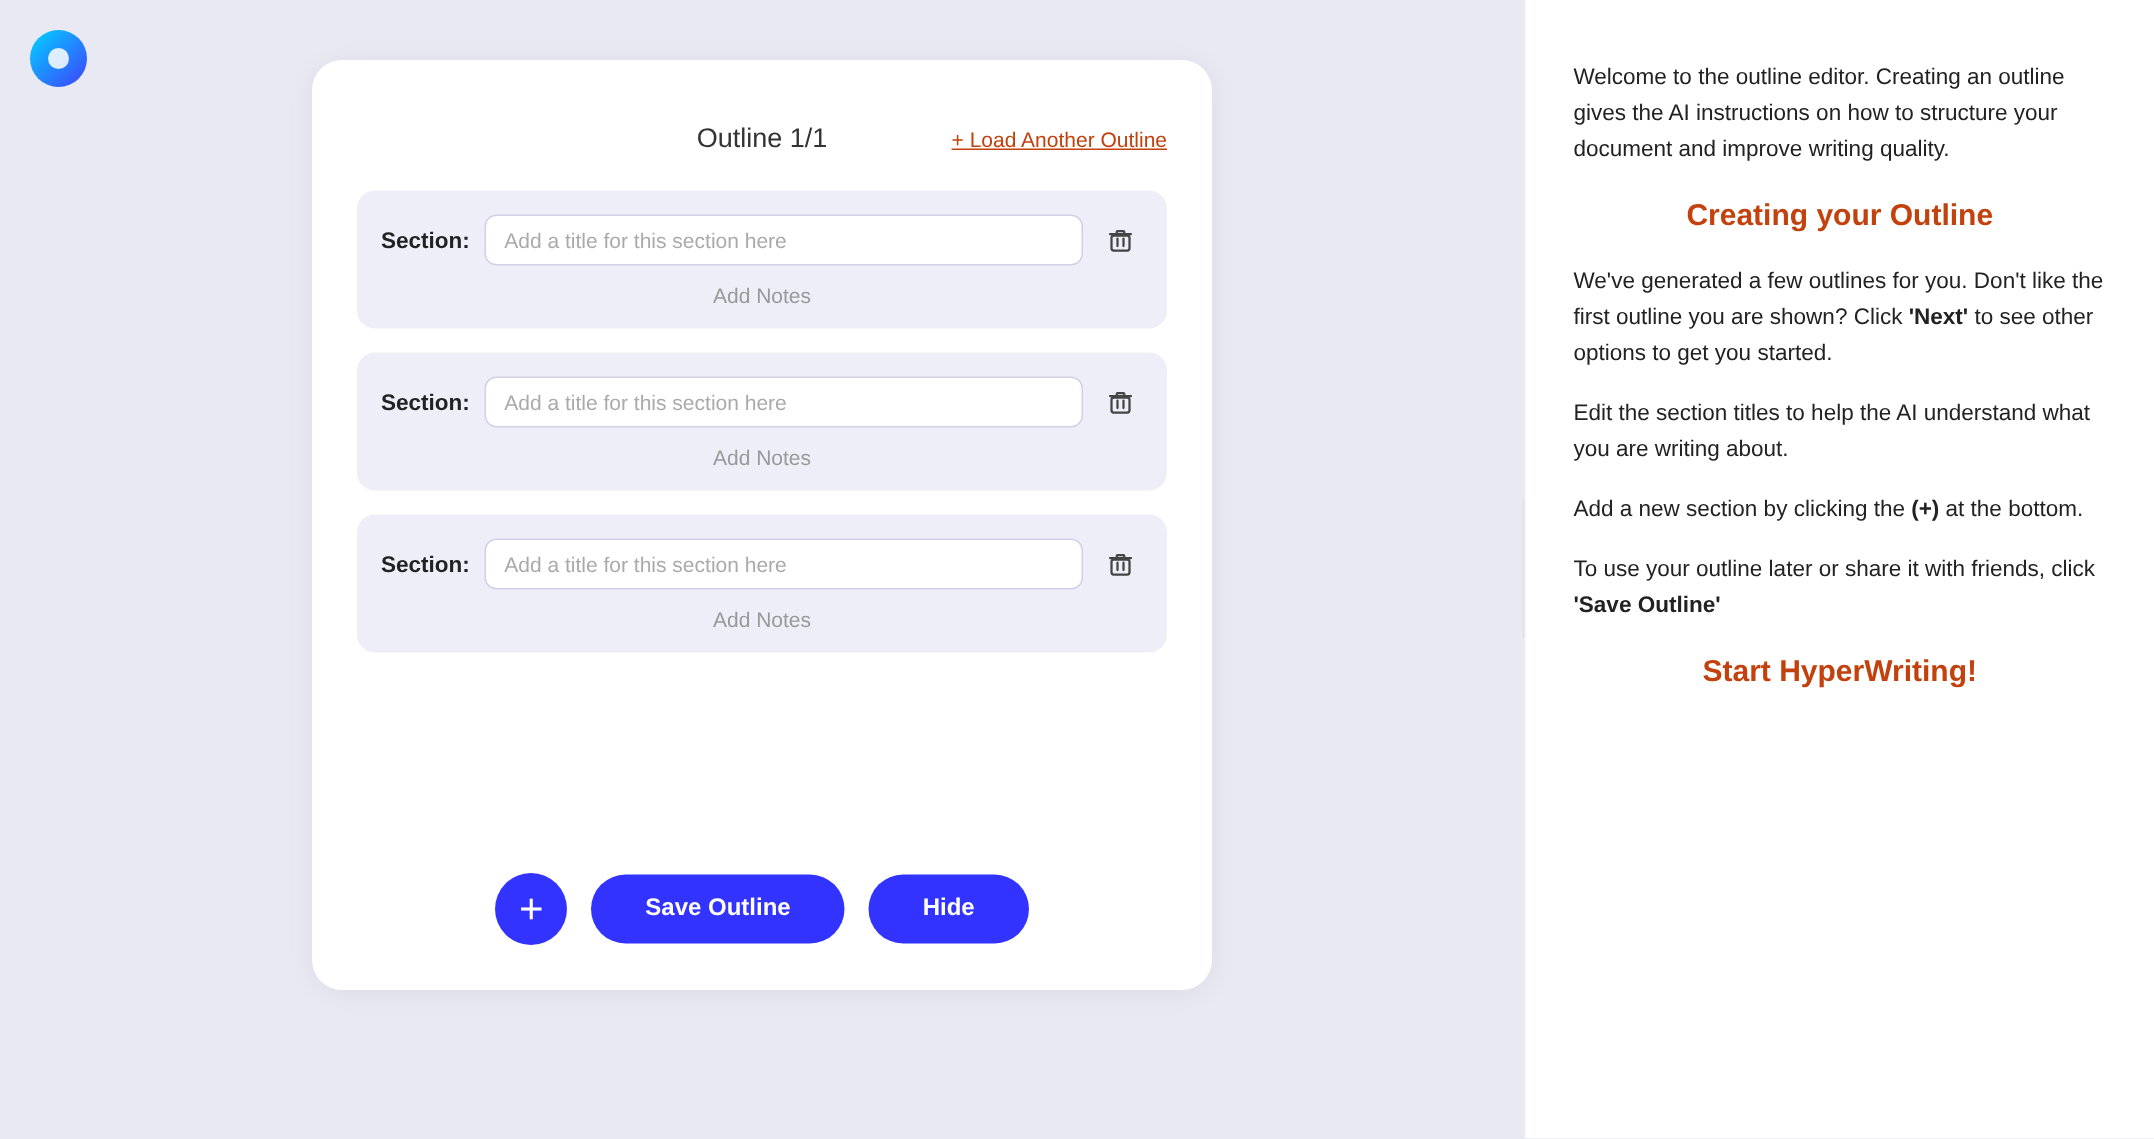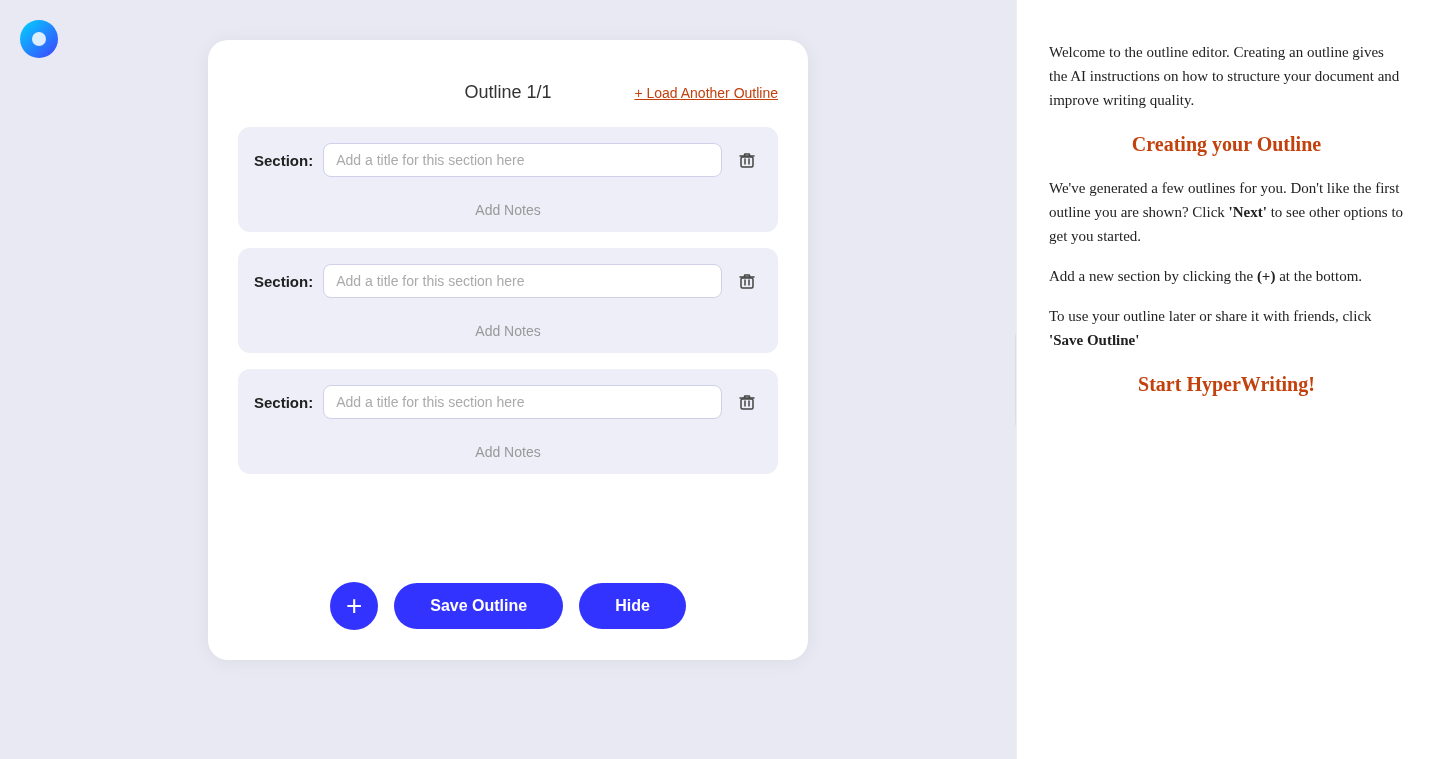--- a/index.html
+++ b/index.html
@@ -130,21 +130,21 @@
       color: #555;
       display: flex;
       align-items: center;
       justify-content: center;
     }
 
     .add-notes {
       text-align: center;
       color: #999;
       font-size: 14px;
-      margin-top: 23px;
+      margin-top: 10px;
       cursor: pointer;
       background: none;
       border: none;
       width: 100%;
       padding: 2px 0;
     }
 
     
     .bottom-buttons {
       display: flex;
@@ -198,21 +198,20 @@
       padding: 40px 32px;
       overflow-y: auto;
       position: relative;
       border-left: 1px solid #eee;
     }
 
     .instructions-text {
       font-size: 15px;
       line-height: 1.6;
       color: #222;
-      font-family: Liberation Serif, serif;
     }
 
     .instructions-text p {
       margin-bottom: 16px;
     }
 
     .instructions-text h2 {
       font-size: 20px;
       font-weight: 700;
       text-align: center;
@@ -332,20 +331,21 @@
       <p>Welcome to the outline editor. Creating an outline gives the AI instructions on how to structure your document and improve writing quality.</p>
 
       <h2>Creating your Outline</h2>
 
       <p>
         <span>We've generated a few outlines for you. Don't like the first outline you are shown? Click</span>
         <span> </span><span class="bold">'Next'</span>
         <span> </span><span>to see other options to get you started.</span>
       </p>
 
+      <p>Edit the section titles to help the AI understand what you are writing about.</p>
 
 
       <p>
         <span>Add a new section by clicking the</span>
         <span> </span><span class="bold">(+)</span>
         <span> </span><span>at the bottom.</span>
       </p>
 
       <p>
         <span>To use your outline later or share it with friends, click</span>

